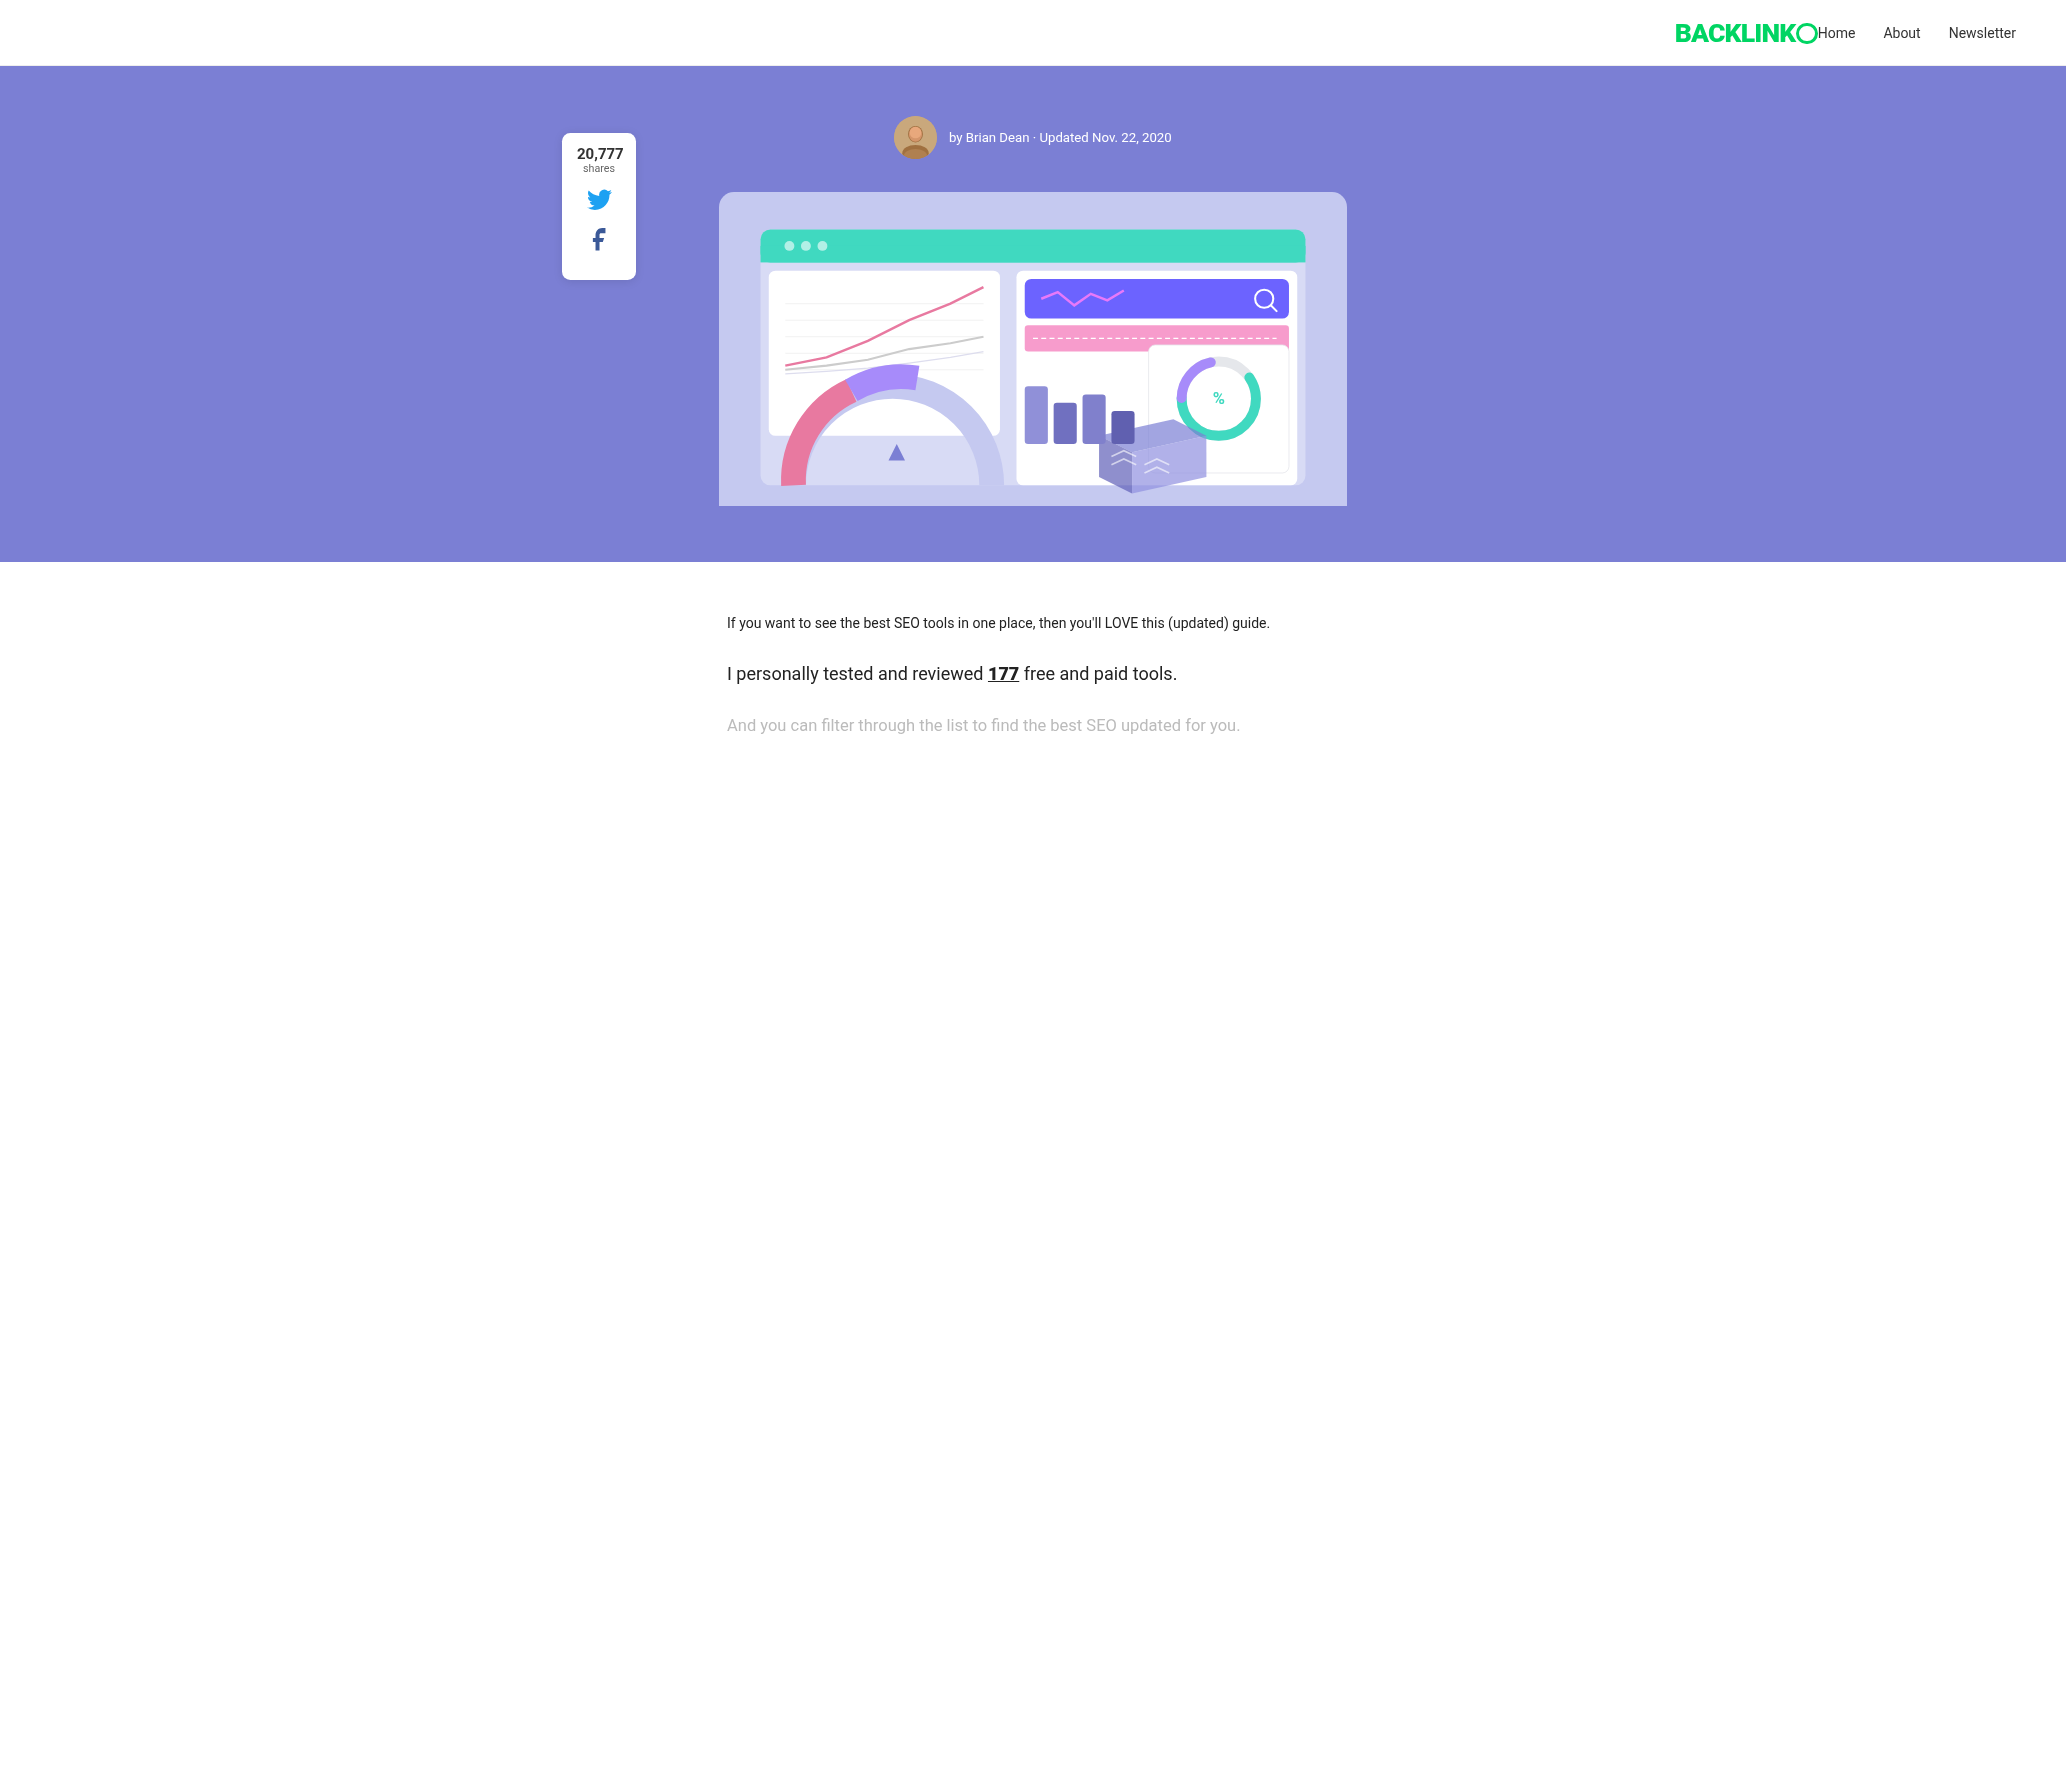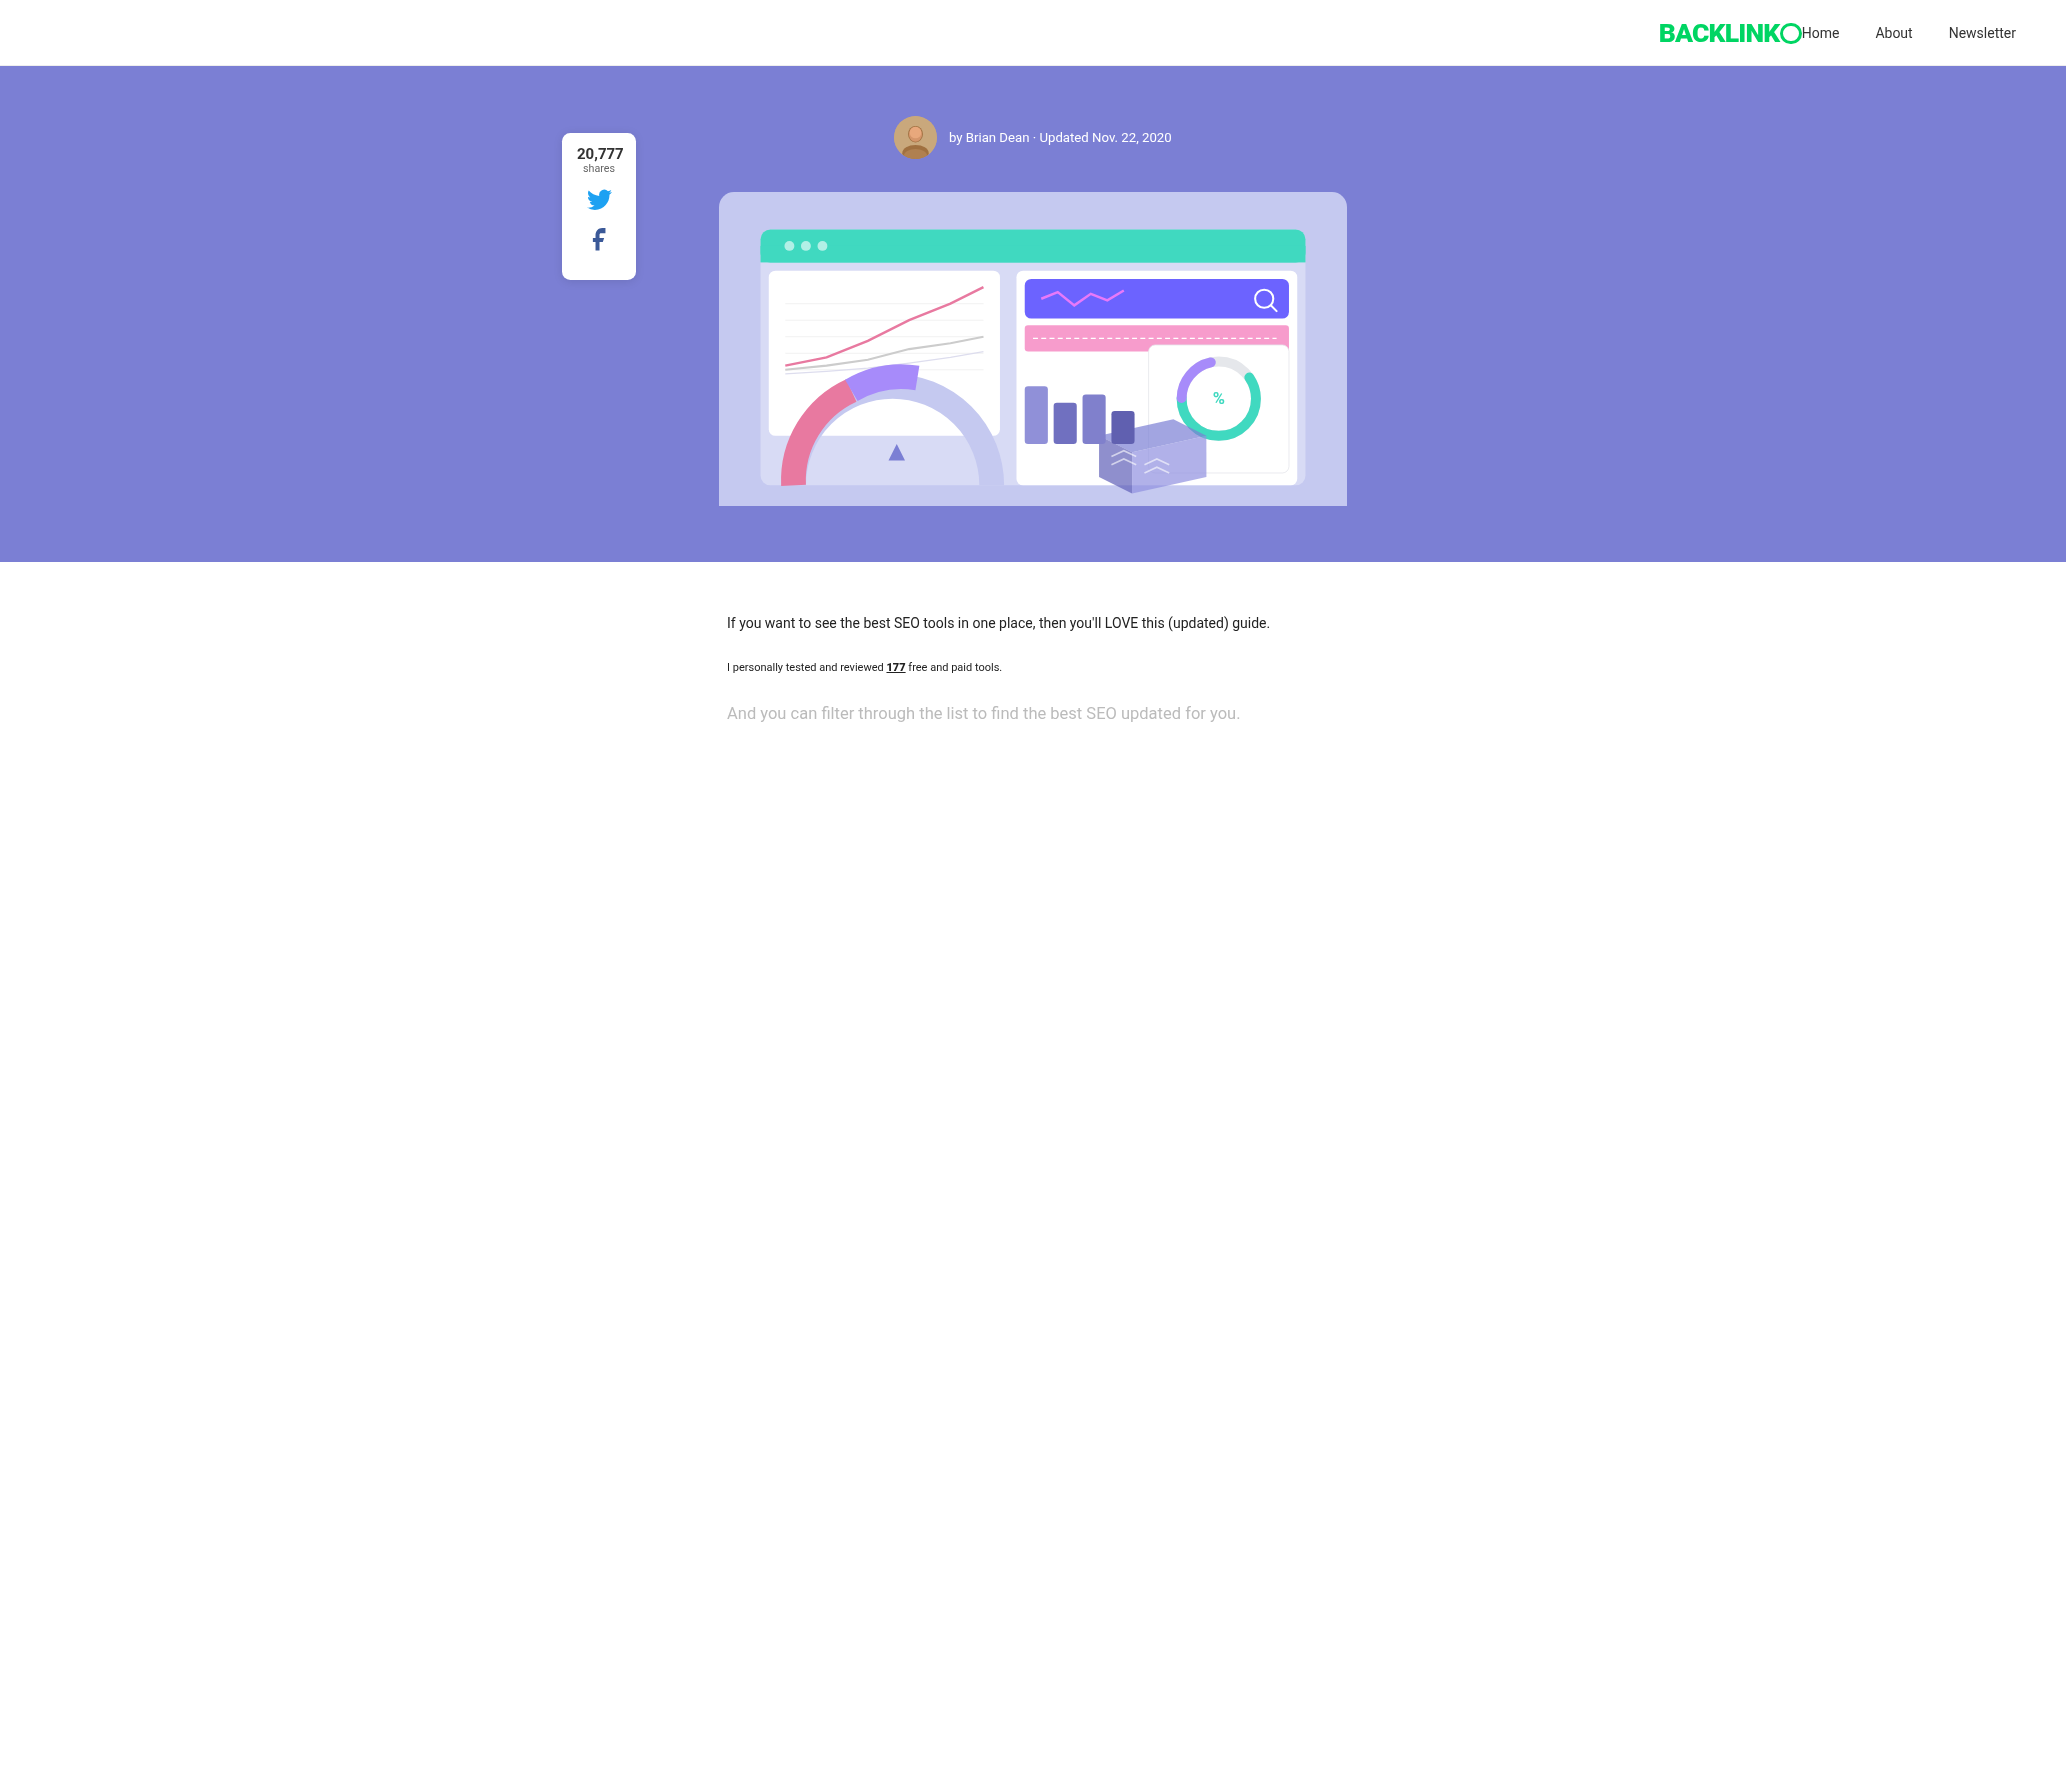--- a/index.html
+++ b/index.html
@@ -28,21 +28,21 @@
       height: 21.5px;
       border: 3.3px solid #00d563;
       border-radius: 50%;
       vertical-align: middle;
       margin-left: 0.8px;
       position: relative;
       top: -1.7px;
     }
     .nav-links {
       display: flex;
-      gap: 36px;
+      gap: 28px;
       list-style: none;
     }
     .nav-links a {
       text-decoration: none;
       color: #333;
       font-size: 14px;
       font-weight: 400;
     }
 
     
@@ -155,21 +155,21 @@
       padding: 50px 33px 33px 33px;
     }
     .intro-text {
       font-size: 14px;
       color: #222;
       line-height: 1.7;
       margin-bottom: 23px;
       font-weight: 400;
     }
     .intro-text-2 {
-      font-size: 11px;
+      font-size: 18px;
       color: #222;
       line-height: 1.7;
       margin-bottom: 23px;
     }
     .intro-text-2 strong {
       font-weight: 900;
       text-decoration: underline;
       text-decoration-style: solid;
     }
     .intro-text-3 {

